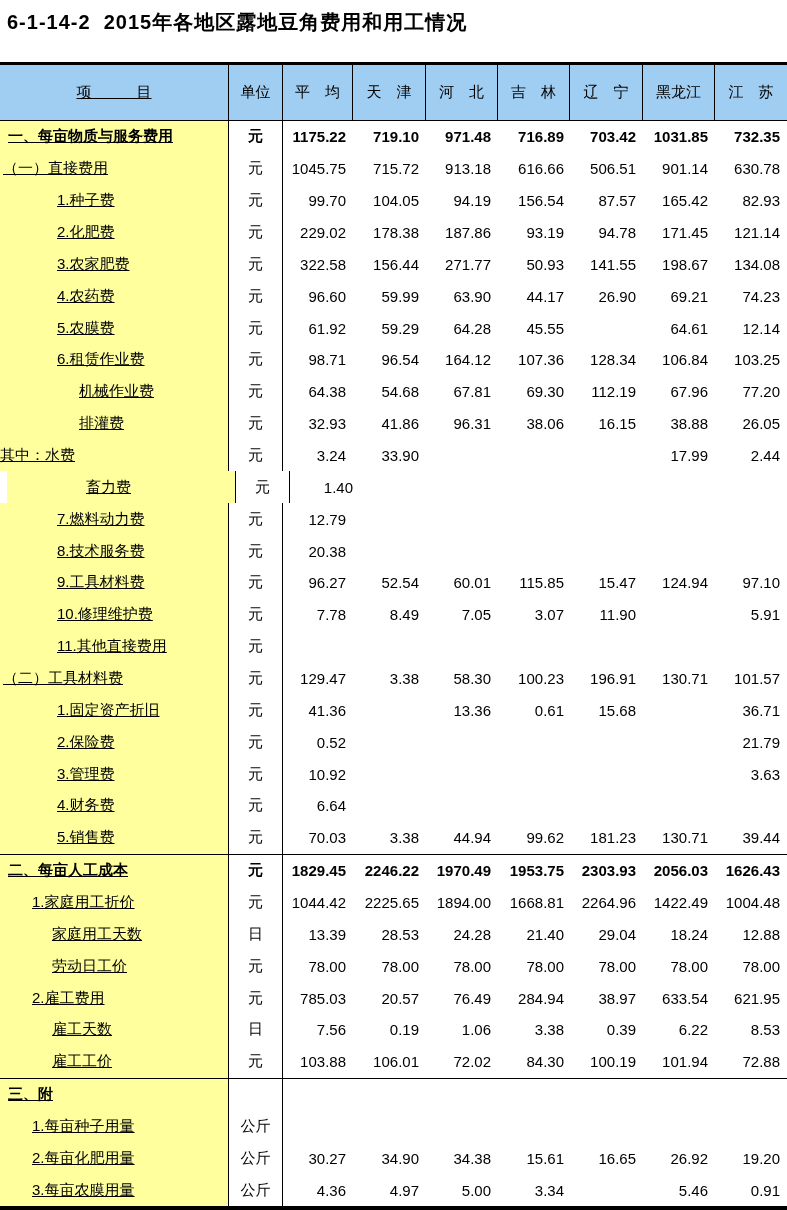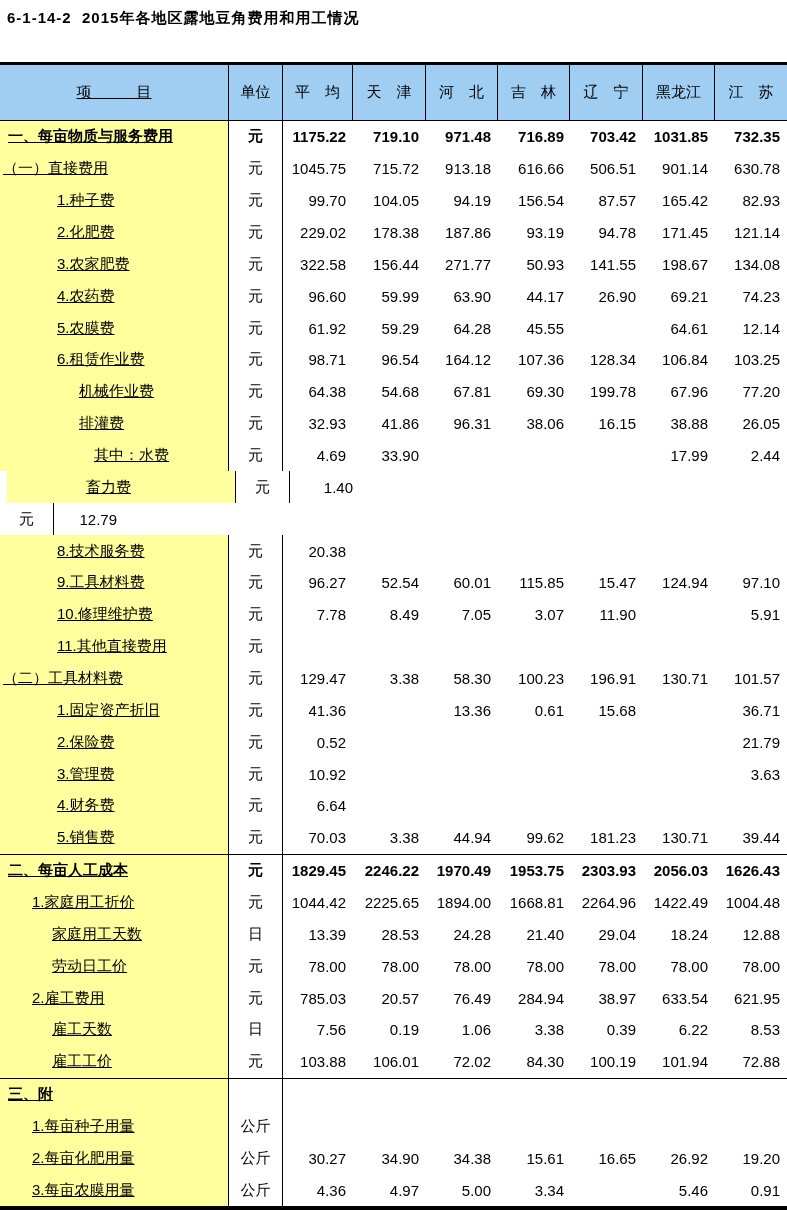--- a/index.html
+++ b/index.html
@@ -1,39 +1,39 @@
 <!DOCTYPE html>
 <html><head>
 <meta charset="utf-8">
 <style>
   html,body{margin:0;padding:0;background:#fff;}
   .page{position:relative;width:787px;height:1210px;background:#fff;overflow:hidden;
         font-family:"Liberation Sans","DejaVu Sans",sans-serif;color:#000;}
-  .title{position:absolute;top:9px;left:7px;font-size:15px;font-weight:bold;
+  .title{position:absolute;top:9px;left:7px;font-size:20px;font-weight:bold;
          letter-spacing:1px;white-space:pre;}
   .table{position:absolute;top:62px;left:0;width:787px;height:1148px;
          border-top:3px solid #000;border-bottom:4px solid #000;box-sizing:border-box;}
   .thead{display:flex;height:55px;border-bottom:1px solid #000;box-sizing:content-box;}
   .hc{height:100%;display:flex;align-items:center;justify-content:center;
       font-size:15px;white-space:pre;box-sizing:border-box;border-right:1px solid #000;}
   .hc:last-child{border-right:none;}
   .tbody{display:flex;flex-direction:column;height:calc(100% - 56px);}
   .tr{display:flex;flex:1;min-height:0;}
   .tr.sec{border-top:1px solid #000;text-align:right;}
   .td{box-sizing:border-box;display:flex;align-items:center;font-size:15px;}
   .td.label{border-right:1px solid #000;}
   .td.unit{border-right:1px solid #000;justify-content:center;}
   .td.val{justify-content:flex-end;padding-right:7px;
           font-family:"Liberation Sans","DejaVu Sans",sans-serif;}
   .tr.bold{font-weight:bold;}
   .w0{width:229px;flex:none;text-decoration:underline;}.w1{width:54px;flex:none;}.w2{width:70px;flex:none;}
   .w3{width:73px;flex:none;}.w4{width:72px;flex:none;}.w5{width:73px;flex:none;}
   .w6{width:72px;flex:none;}.w7{width:72px;flex:none;}.w8{width:72px;flex:none;}
   .ind0{padding-left:8px;}.ind1{padding-left:3px;}.ind2{padding-left:57px;}
-  .ind3{padding-left:79px;}.ind4{padding-left:94px;}.ind5{padding-left:32px;}
+  .ind3{padding-left:79px;}.ind4{}.ind5{padding-left:32px;}
   .ind6{padding-left:52px;}
 </style>
 </head>
 <body>
 
 <div class="page" style="--hbg: #a0cdf2; --ybg: #ffff9e;">
   <div class="title">6-1-14-2  2015年各地区露地豆角费用和用工情况</div>
   <div class="table">
     <div class="thead" id="thead" style="background: rgb(160, 205, 242);">
         <div class="hc w0" style="background: rgb(160, 205, 242);">项　　　目</div>
@@ -135,58 +135,59 @@
           <div class="td val w7">106.84</div>
           <div class="td val w8">103.25</div>
         </div>
         <div class="tr">
           <div class="td label w0 ind3" style="background: rgb(255, 255, 158);">机械作业费</div>
           <div class="td unit w1">元</div>
           <div class="td val w2">64.38</div>
           <div class="td val w3">54.68</div>
           <div class="td val w4">67.81</div>
           <div class="td val w5">69.30</div>
-          <div class="td val w6">199.78</div>
+          <div class="td val w6">112.19</div>
           <div class="td val w7">67.96</div>
           <div class="td val w8">77.20</div>
         </div>
         <div class="tr">
           <div class="td label w0 ind3" style="background: rgb(255, 255, 158);">排灌费</div>
           <div class="td unit w1">元</div>
           <div class="td val w2">32.93</div>
           <div class="td val w3">41.86</div>
           <div class="td val w4">96.31</div>
           <div class="td val w5">38.06</div>
           <div class="td val w6">16.15</div>
           <div class="td val w7">38.88</div>
           <div class="td val w8">26.05</div>
         </div>
         <div class="tr">
           <div class="td label w0 ind4" style="background: rgb(255, 255, 158);">其中：水费</div>
           <div class="td unit w1">元</div>
-          <div class="td val w2">4.69</div>
+          <div class="td val w2">3.24</div>
           <div class="td val w3">33.90</div>
           <div class="td val w4"></div>
           <div class="td val w5"></div>
           <div class="td val w6"></div>
           <div class="td val w7">17.99</div>
           <div class="td val w8">2.44</div>
         </div>
         <div class="tr">
           <div class="td label w0 ind3" style="background: rgb(255, 255, 158); margin-left: 7px;">畜力费</div>
           <div class="td unit w1">元</div>
           <div class="td val w2">1.40</div>
           <div class="td val w3"></div>
           <div class="td val w4"></div>
           <div class="td val w5"></div>
           <div class="td val w6"></div>
           <div class="td val w7"></div>
           <div class="td val w8"></div>
         </div>
         <div class="tr">
+          <div class="td label w0 ind2" style="background: rgb(255, 255, 158);">7.燃料动力费</div>
           <div class="td unit w1">元</div>
           <div class="td val w2">12.79</div>
           <div class="td val w3"></div>
           <div class="td val w4"></div>
           <div class="td val w5"></div>
           <div class="td val w6"></div>
           <div class="td val w7"></div>
           <div class="td val w8"></div>
         </div>
         <div class="tr">

